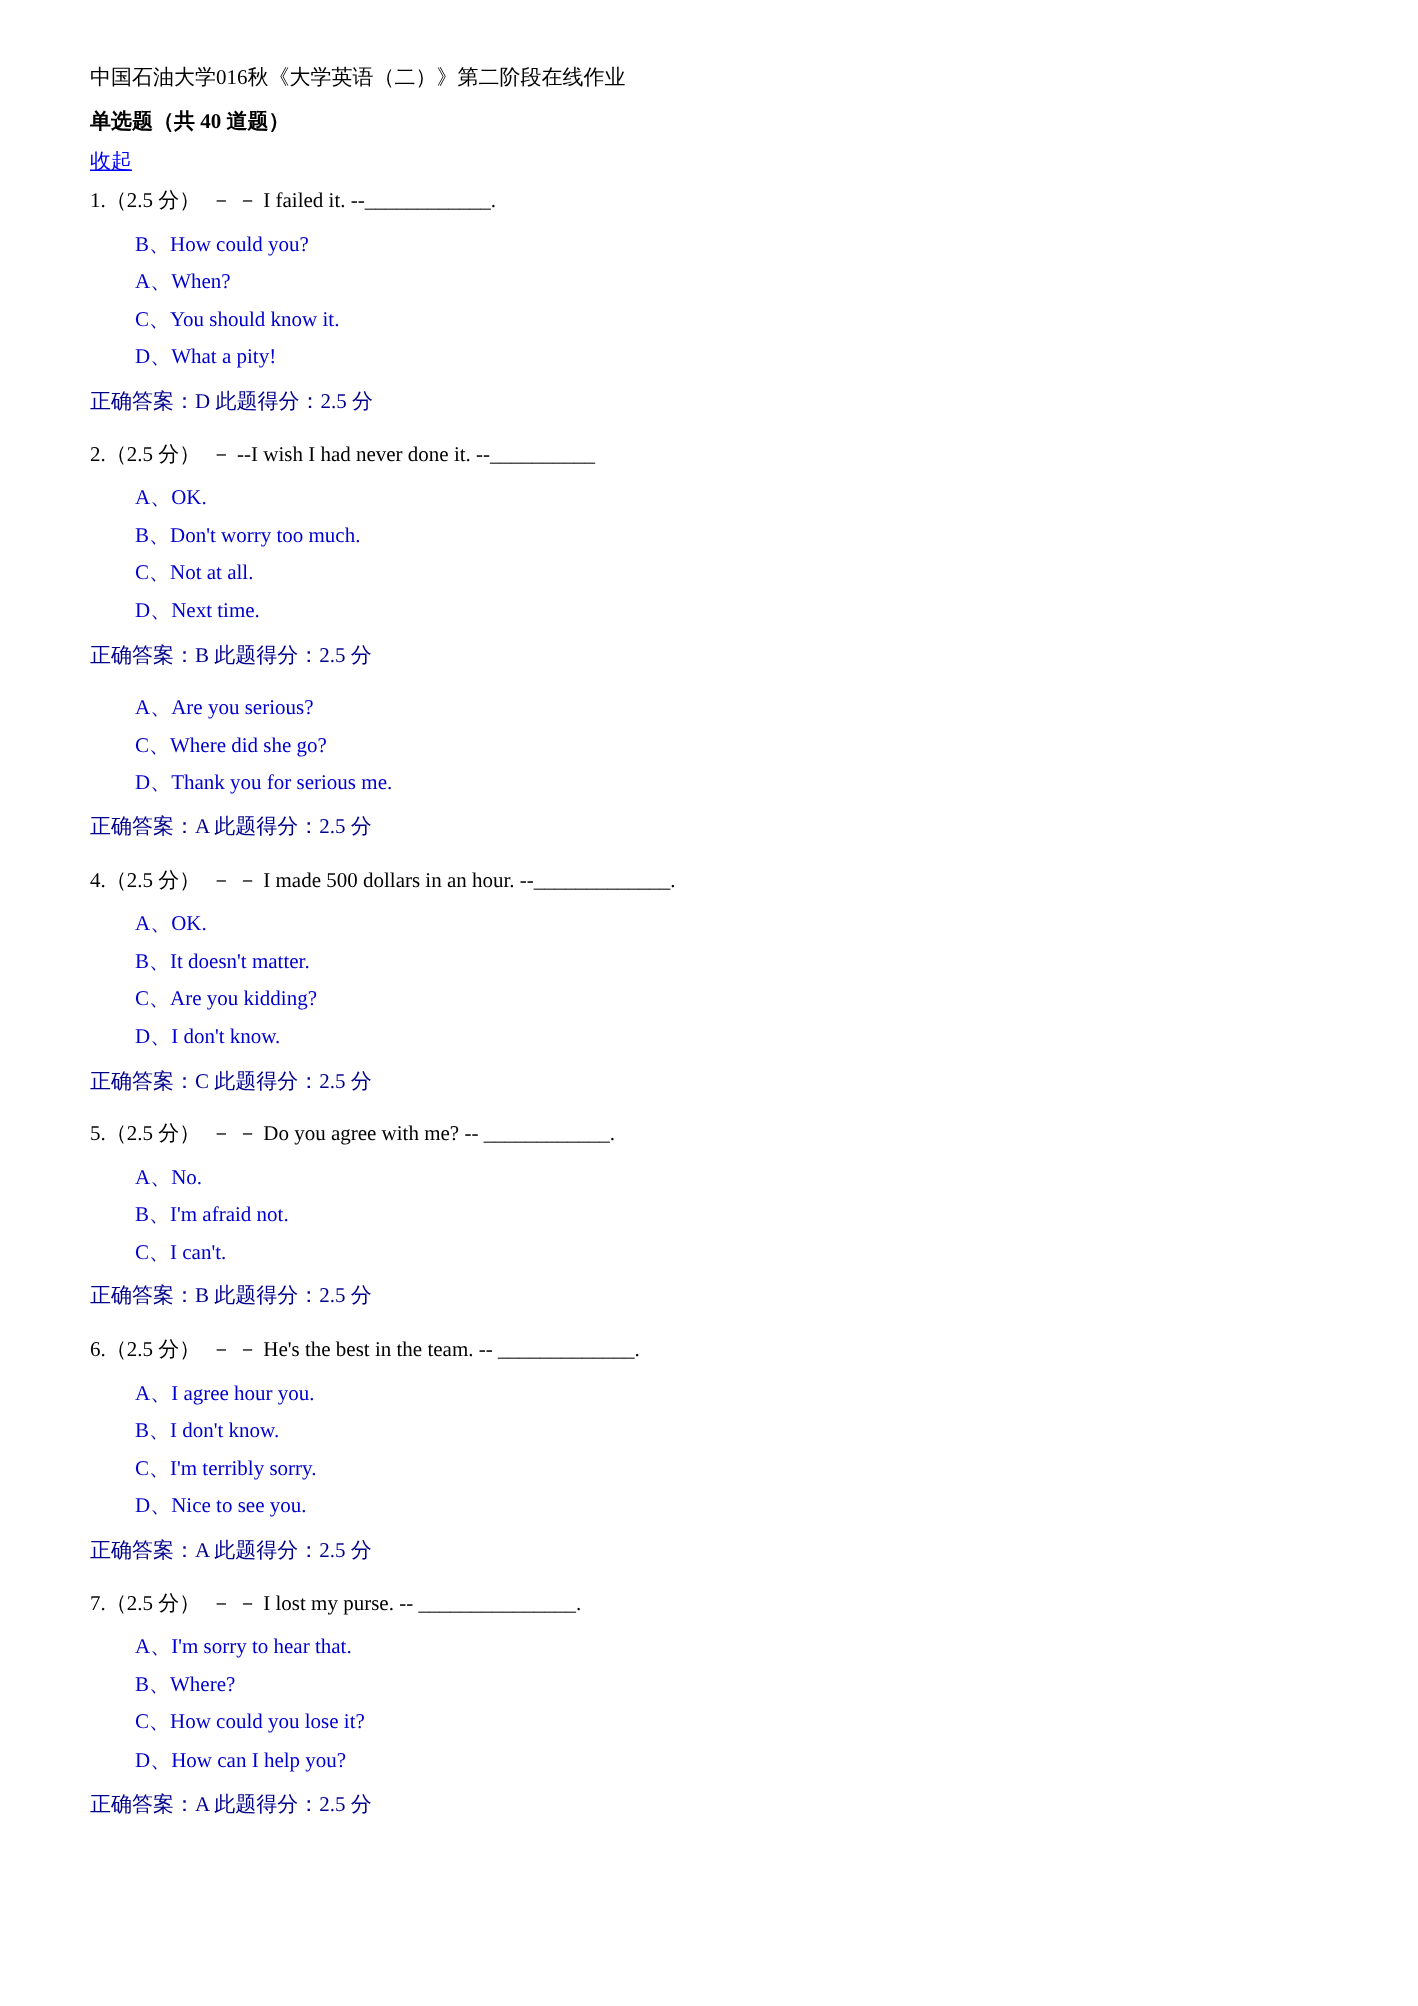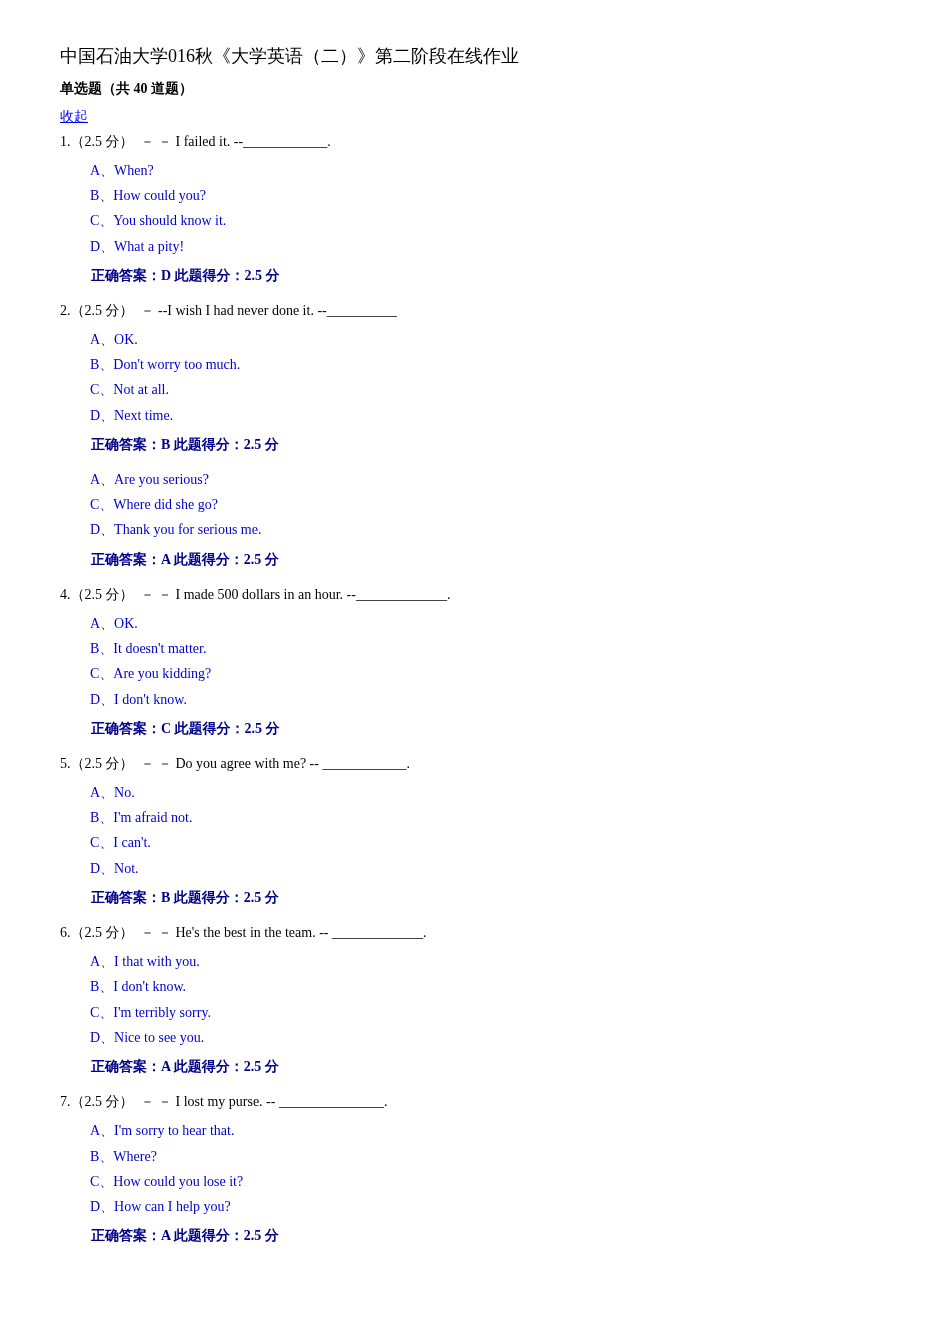--- a/index.html
+++ b/index.html
@@ -5,21 +5,21 @@
     * { margin: 0; padding: 0; box-sizing: border-box; }
     body {
       background: #fff;
       font-family: SimSun, "宋体", serif;
       font-size: 14px;
       color: #000;
       padding: 40px 60px;
       line-height: 1.8;
     }
     .title {
-      font-size: 18px;
+      font-size: 14px;
       margin-bottom: 4px;
     }
     .subtitle {
       font-weight: bold;
       margin-bottom: 2px;
     }
     .collapse-link {
       color: #00f;
       text-decoration: underline;
       cursor: pointer;
@@ -29,40 +29,39 @@
     }
     .question-text {
       margin-bottom: 4px;
     }
     .option {
       margin-left: 30px;
       display: block;
     }
     .answer-line {
       color: #00008b;
-      font-weight: bold;
+      font-weight: normal;
       margin-top: 4px;
-      margin-left: 31px;
     }
     .blue { color: #0000cd; }
     .dark-blue { color: #00008b; }
   </style>
 </head>
 <body>
 
 <div>
   <div class="title">中国石油大学016秋《大学英语（二）》第二阶段在线作业</div>
   <div class="subtitle">单选题（共 40 道题）</div>
   <div class="collapse-link">收起</div>
 
   <div>
   <div class="question-block">
         <div class="question-text">1.（2.5 分） &nbsp;－ － I failed it. --____________.</div>
+        <span class="option blue">B、How could you?</span>
         <span class="option blue">A、When?</span>
-        <span class="option blue">B、How could you?</span>
         <span class="option blue">C、You should know it.</span>
         <span class="option blue">D、What a pity!</span>
         <div class="answer-line dark-blue">正确答案：D    此题得分：2.5 分</div>
       </div>
       <div class="question-block">
         <div class="question-text">2.（2.5 分） &nbsp;－ --I wish I had never done it. --__________</div>
         <span class="option blue">A、OK.</span>
         <span class="option blue">B、Don't worry too much.</span>
         <span class="option blue">C、Not at all.</span>
         <span class="option blue">D、Next time.</span>
@@ -80,26 +79,25 @@
         <span class="option blue">B、It doesn't matter.</span>
         <span class="option blue">C、Are you kidding?</span>
         <span class="option blue">D、I don't know.</span>
         <div class="answer-line dark-blue">正确答案：C    此题得分：2.5 分</div>
       </div>
       <div class="question-block">
         <div class="question-text">5.（2.5 分） &nbsp;－ － Do you agree with me? -- ____________.</div>
         <span class="option blue">A、No.</span>
         <span class="option blue">B、I'm afraid not.</span>
         <span class="option blue">C、I can't.</span>
-        <span class="option blue">D、Not.</span>
         <div class="answer-line dark-blue">正确答案：B    此题得分：2.5 分</div>
       </div>
       <div class="question-block">
         <div class="question-text">6.（2.5 分） &nbsp;－ － He's the best in the team. -- _____________.</div>
-        <span class="option blue">A、I that with you.</span>
+        <span class="option blue">A、I agree hour you.</span>
         <span class="option blue">B、I don't know.</span>
         <span class="option blue">C、I'm terribly sorry.</span>
         <span class="option blue">D、Nice to see you.</span>
         <div class="answer-line dark-blue">正确答案：A    此题得分：2.5 分</div>
       </div>
       <div class="question-block">
         <div class="question-text">7.（2.5 分） &nbsp;－ － I lost my purse. -- _______________.</div>
         <span class="option blue">A、I'm sorry to hear that.</span>
         <span class="option blue">B、Where?</span>
         <span class="option blue">C、How could you lose it?</span>

